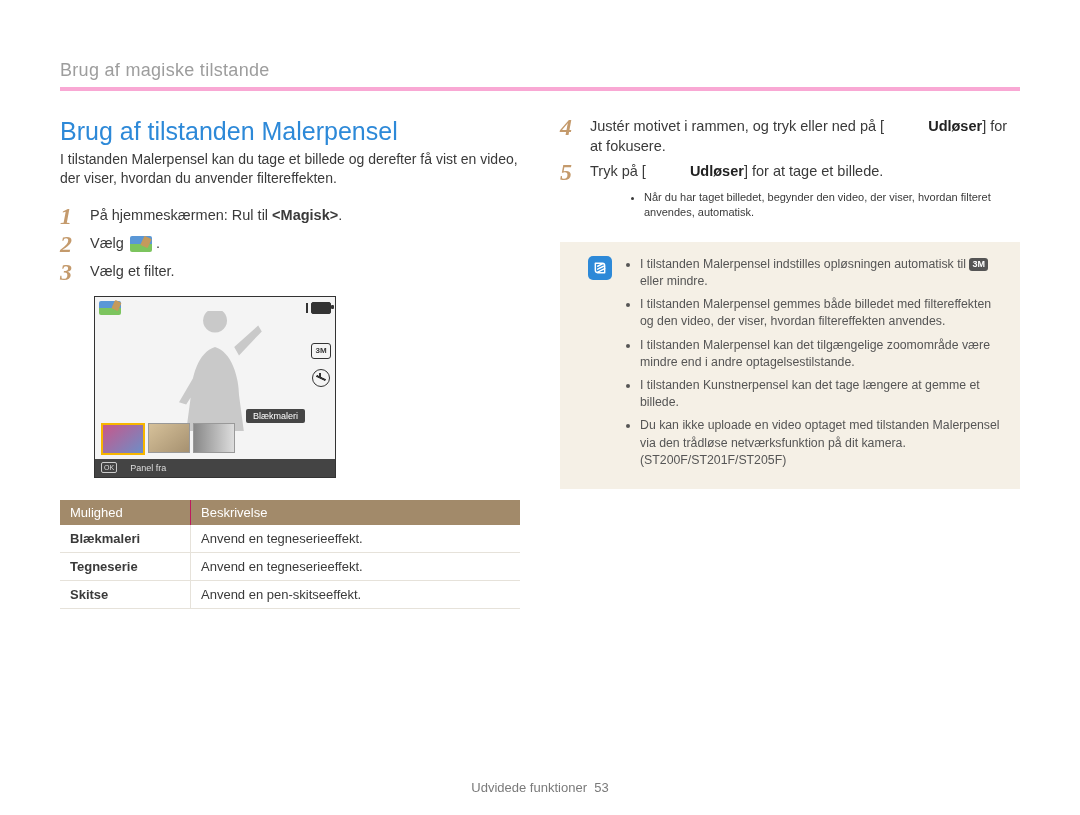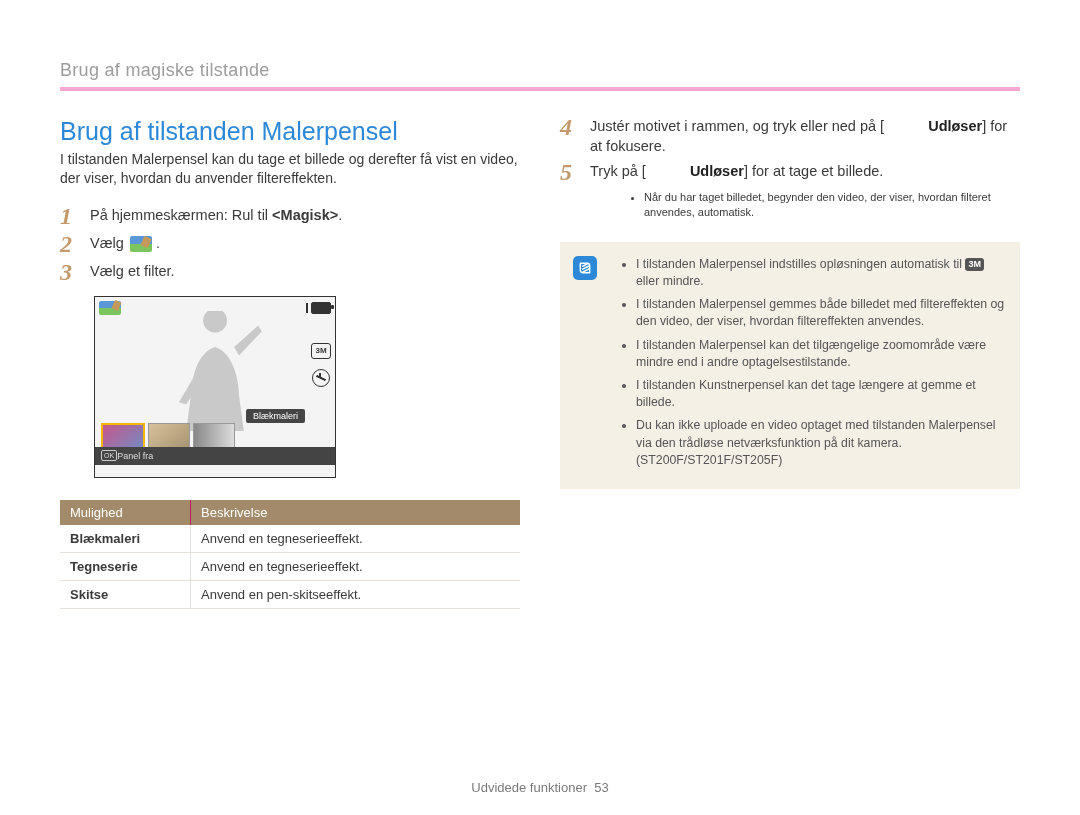--- a/index.html
+++ b/index.html
@@ -226,30 +226,30 @@
     background: linear-gradient(140deg,#c7578b,#6d8ec7);
   }
   .screen .thumbs .th.t2 {
     background: linear-gradient(140deg,#d6c19a,#a69170);
   }
   .screen .thumbs .th.t3 {
     background: linear-gradient(90deg,#888,#ddd);
   }
   .screen .bottombar {
     position: absolute;
-    left: 0; right: 0; bottom: 12px;
+    left: 0; right: 0; bottom: 0;
     height: 18px;
     background: #444;
     color: #ddd;
     font-size: 9px;
     line-height: 18px;
     padding-left: 6px;
     display: flex;
     align-items: center;
-    gap: 0;
+    gap: 13px;
   }
   .screen .ok {
     display: inline-block;
     border: 1px solid #ccc;
     border-radius: 2px;
     font-size: 7px;
     padding: 0px 2px;
     line-height: 9px;
   }
   
@@ -278,22 +278,22 @@
   .bullets {
     font-size: 11px;
     margin: 4px 0 0 44px;
     line-height: 1.35;
   }
   .bullets li { margin-bottom: 2px; }
   .info-box {
     display: flex;
     background: #f5f0e6;
     margin-top: 22px;
-    padding: 14px 14px 14px 13px;
-    gap: 23px;
+    padding: 14px 14px 14px 28px;
+    gap: 12px;
   }
   .info-box .badge {
     width: 24px;
     height: 24px;
     border-radius: 5px;
     background: #2d89d8;
     color: #fff;
     display: flex;
     align-items: center;
     justify-content: center;

